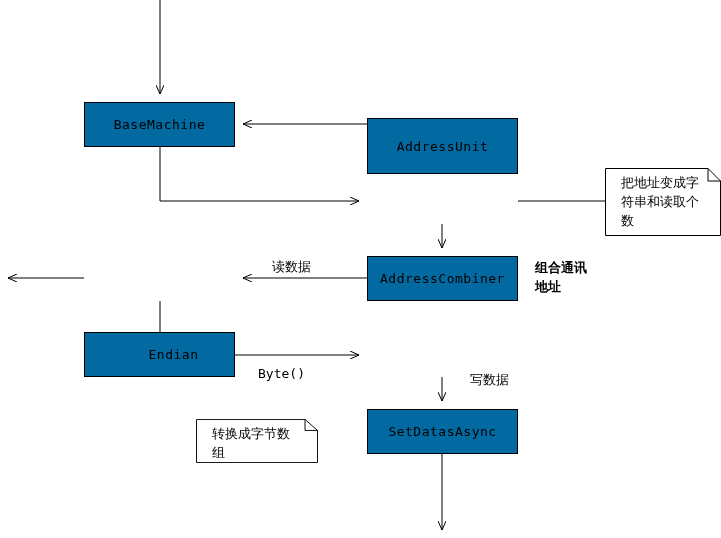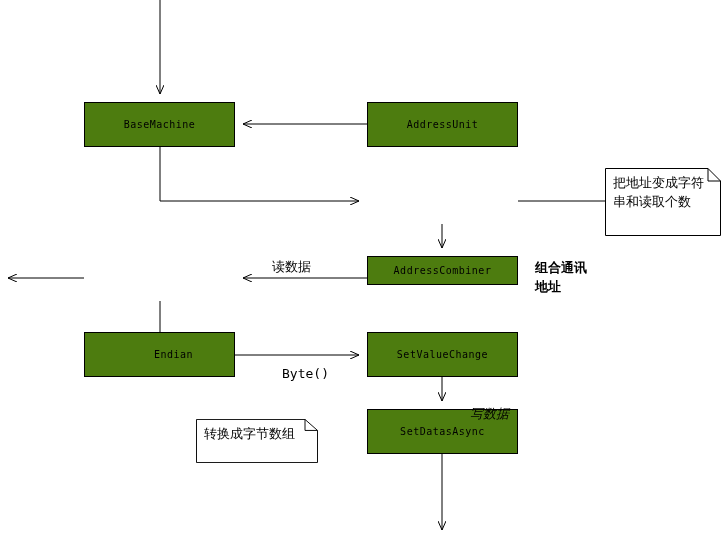--- a/index.html
+++ b/index.html
@@ -12,37 +12,37 @@
     width: 721px;
     height: 538px;
     background: #ffffff;
     font-family: "DejaVu Sans Mono", "Liberation Mono", monospace;
     overflow: hidden;
   }
   .node {
     position: absolute;
     box-sizing: border-box;
     border: 1px solid #000000;
-    background: #4d7c0f;
+    background: #0369a1;
     display: flex;
     align-items: center;
     justify-content: center;
-    font-size: 10px;
+    font-size: 13px;
     color: #000000;
     letter-spacing: 0.5px;
   }
   .note {
     position: absolute;
     box-sizing: border-box;
     background: #ffffff;
     font-family: "DejaVu Sans", "Liberation Sans", sans-serif;
     font-size: 13px;
     color: #000000;
     line-height: 1.45;
-    padding: 6px 8px;
+    padding: 6px 16px;
   }
   .note .noteborder {
     position: absolute;
     left: 0; top: 0;
     width: 100%; height: 100%;
     pointer-events: none;
   }
   .note .notetext {
     position: relative;
     z-index: 2;
@@ -101,31 +101,28 @@
     <path d="M235,355 L359,355" marker-end="url(#ah)"></path>
 
     <path d="M442,377 L442,401" marker-end="url(#ah)"></path>
 
     <path d="M442,454 L442,530" marker-end="url(#ah)"></path>
   </svg>
 
   <div class="node" style="left:84px;  top:102px; width:151px; height:45px;">
       <span>BaseMachine</span>
     </div>
-  <div class="node" style="left:367px; top:102px; width:151px; height:45px;">
+  <div class="node" style="left:367px; top:118px; width:151px; height:56px;">
       <span>AddressUnit</span>
     </div>
-  <div class="node" style="left:367px; top:256px; width:151px; height:29px;">
+  <div class="node" style="left:367px; top:256px; width:151px; height:45px;">
       <span>AddressCombiner</span>
     </div>
   <div class="node" style="left:84px;  top:332px; width:151px; height:45px;padding-left:28px;">
       <span>Endian</span>
-    </div>
-  <div class="node" style="left:367px; top:332px; width:151px; height:45px;">
-      <span>SetValueChange</span>
     </div>
   <div class="node" style="left:367px; top:409px; width:151px; height:45px;">
       <span>SetDatasAsync</span>
     </div>
 
   <div class="note" style="left:605px; top:168px; width:116px; height:68px;">
     <svg class="noteborder" viewBox="0 0 116 68" preserveAspectRatio="none" xmlns="http://www.w3.org/2000/svg">
       <path d="M0.5,0.5 L103,0.5 L115.5,13 L115.5,67.5 L0.5,67.5 Z" fill="#ffffff" stroke="#000000" stroke-width="1"></path>
       <path d="M103,0.5 L103,13 L115.5,13" fill="none" stroke="#000000" stroke-width="1"></path>
     </svg>
@@ -136,16 +133,16 @@
     <svg class="noteborder" viewBox="0 0 122 50" preserveAspectRatio="none" xmlns="http://www.w3.org/2000/svg">
       <path d="M0.5,0.5 L109,0.5 L121.5,13 L121.5,49.5 L0.5,49.5 Z" fill="#ffffff" stroke="#000000" stroke-width="1"></path>
       <path d="M109,0.5 L109,13 L121.5,13" fill="none" stroke="#000000" stroke-width="1"></path>
     </svg>
     <span class="notetext">转换成字节数组</span>
   </div>
 
   <div class="label" style="left:272px; top:250px;margin-top:8px;">读数据</div>
   <div class="label" style="left:535px; top:259px;font-weight:bold;">组合通讯
 地址</div>
-  <div class="label" style="left:258px; top:365px; font-family:'DejaVu Sans Mono','Liberation Mono',monospace;margin-left:24px;">Byte()</div>
-  <div class="label" style="left:470px; top:405px;font-style:italic;">写数据</div>
+  <div class="label" style="left:258px; top:365px; font-family:'DejaVu Sans Mono','Liberation Mono',monospace;">Byte()</div>
+  <div class="label" style="left:470px; top:371px;">写数据</div>
 
 </div>
 
 </body></html>

